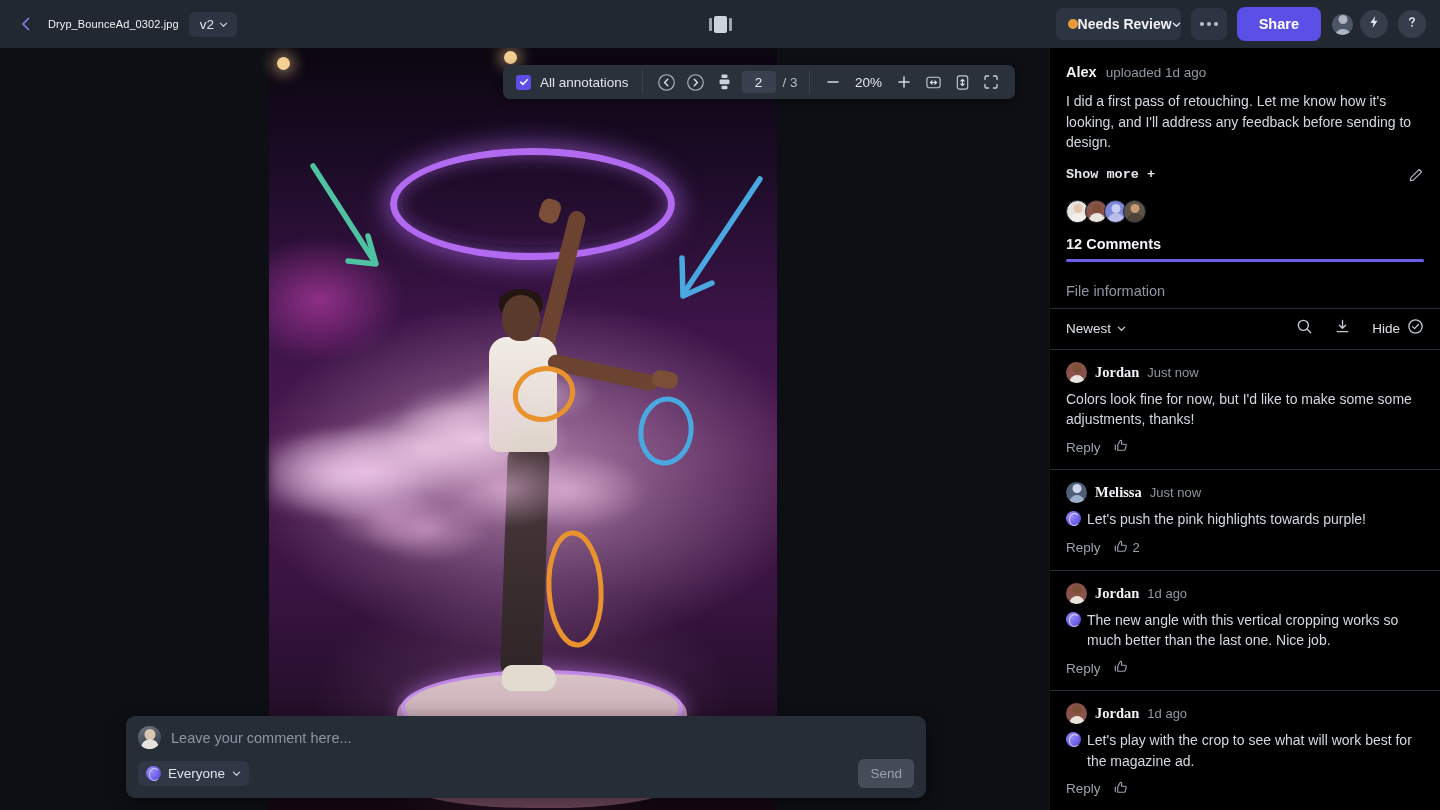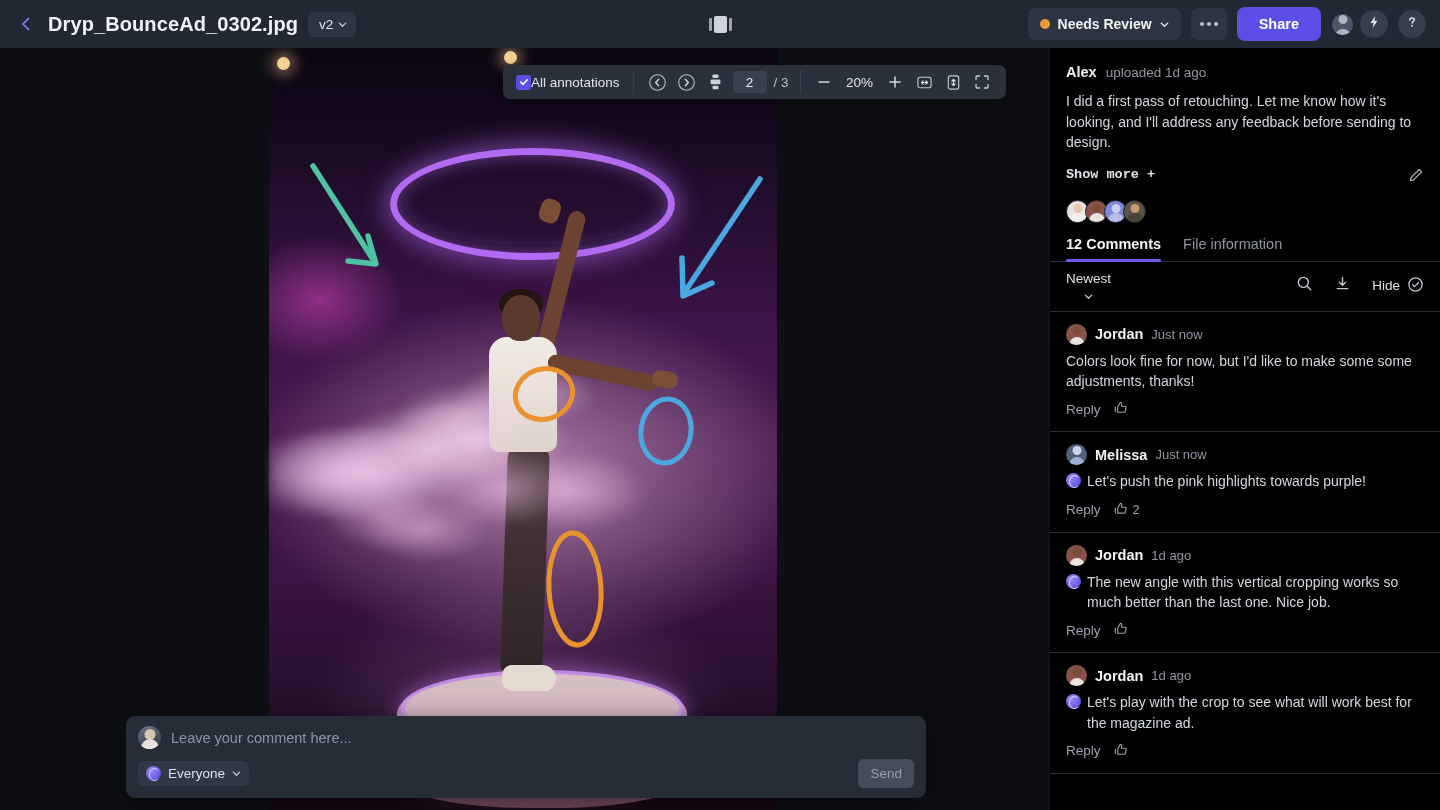--- a/index.html
+++ b/index.html
@@ -22,21 +22,21 @@
     position: relative; z-index: 40;
   }
   .hdr-left { display: flex; align-items: center; gap: 10px; }
   .back-btn {
     width: 24px; height: 24px;
     display: flex; align-items: center; justify-content: center;
     cursor: pointer; color: #8b7ef0;
   }
   .back-btn svg { display: block; }
   .file-title {
-    font-size: 20px; color: #f0f2f5; letter-spacing: .1px; white-space: nowrap; font-weight: bold;
+    font-size: 11px; color: #f0f2f5; letter-spacing: .1px; white-space: nowrap;
   }
   .version-chip {
     display: inline-flex; align-items: center; gap: 5px;
     background: #2d3542; border-radius: 6px;
     padding: 5px 9px 5px 11px;
     font-size: 13.5px; color: #dfe3ea; cursor: pointer;
   }
   .caret { width: 9px; height: 9px; flex: 0 0 9px; }
   .caret svg { display: block; }
 
@@ -44,23 +44,23 @@
     position: absolute; left: 0; right: 0; top: 0; height: 48px;
     display: flex; align-items: center; justify-content: center;
     pointer-events: none;
   }
   .compare-icon { display: flex; align-items: center; gap: 2px; pointer-events: auto; cursor: pointer; }
   .ci-bar { width: 3px; height: 13px; background: #9aa3b0; border-radius: 1px; }
   .ci-box { width: 13px; height: 17px; background: #cfd4dc; border-radius: 2px; }
 
   .hdr-right { margin-left: auto; display: flex; align-items: center; gap: 10px; }
   .status-chip {
-    display: inline-flex; align-items: center; gap: 8px;
+    display: inline-flex; align-items: center; gap: 0;
     background: #2d3542; border-radius: 7px;
-    padding: 8px 12px 8px 12px;
+    padding: 8px 0 8px 12px;
     font-size: 14px; font-weight: bold; color: #f0f2f5; cursor: pointer;
   }
   .status-dot { width: 10px; height: 10px; border-radius: 50%; background: #e89b3c; flex: 0 0 10px; }
   .more-btn {
     width: 36px; height: 32px; background: #2d3542; border-radius: 7px;
     display: flex; align-items: center; justify-content: center; gap: 3px; cursor: pointer;
   }
   .more-btn i { width: 4px; height: 4px; border-radius: 50%; background: #b9c0cb; display: block; }
   .share-btn {
     background: #5b4fe8; color: #fff; border: none; border-radius: 8px;
@@ -144,21 +144,21 @@
   .toolbar {
     position: absolute; left: 503px; top: 17px; height: 34px;
     display: flex; align-items: stretch;
     background: #2b313b; border-radius: 7px;
     font-size: 13.5px; color: #dfe3ea;
     z-index: 20; box-shadow: 0 2px 10px rgba(0,0,0,.4);
   }
   .tb-group { display: flex; align-items: center; gap: 0; padding: 0 9px; }
   .tb-sep { width: 1px; background: #3a424f; margin: 5px 0; }
   .tb-check {
-    display: flex; align-items: center; padding: 0 4px; cursor: pointer;
+    display: flex; align-items: center; gap: 9px; padding: 0 4px; cursor: pointer;
   }
   .checkbox {
     width: 15px; height: 15px; border-radius: 3px; background: #5b4fe8;
     display: flex; align-items: center; justify-content: center;
   }
   .checkbox svg { display: block; }
   .tb-btn {
     width: 29px; height: 34px; display: flex; align-items: center; justify-content: center;
     cursor: pointer; color: #c9cfd9;
   }
@@ -223,48 +223,48 @@
   .show-more { font-size: 13.5px; font-weight: bold; color: #e2e6ec; cursor: pointer; }
   .edit-icon { margin-left: auto; color: #aeb5c0; cursor: pointer; display: flex; }
   .avatar-row { display: flex; margin-top: 12px; }
   .av {
     width: 23px; height: 23px; border-radius: 50%; margin-right: -4px;
     border: 1.5px solid #1b2029; position: relative; overflow: hidden;
   }
   .av i { position:absolute; left:50%; top:3px; transform:translateX(-50%); width:9px; height:9px; border-radius:50%; }
   .av b { position:absolute; left:50%; bottom:-1px; transform:translateX(-50%); width:16px; height:10px; border-radius:8px 8px 0 0; }
 
-  .tabs { display: flex; gap: 22px; padding: 0 16px; margin-top: 13px; border-bottom: 1px solid #262d38; }
+  .tabs { display: flex; gap: 22px; padding: 0 16px; margin-top: 13px; border-bottom: 1px solid #262d38; flex-direction: column; }
   .tab {
     font-size: 14.5px; padding-bottom: 9px; cursor: pointer; color: #8e96a3; position: relative;
   }
   .tab.active { color: #f2f4f7; font-weight: bold; }
   .tab.active::after {
     content:""; position:absolute; left:0; right:0; bottom:-1px; height:3px;
     background:#6c5ce7; border-radius:2px;
   }
 
   .sortbar {
     display: flex; align-items: center; padding: 9px 16px 10px 16px;
     border-bottom: 1px solid #262d38;
   }
-  .sort-sel { display: inline-flex; align-items: center; gap: 6px; font-size: 13.5px; color: #dde1e8; cursor: pointer; flex-direction: column; }
+  .sort-sel { display: inline-flex; align-items: center; gap: 6px; font-size: 13.5px; color: #dde1e8; cursor: pointer; }
   .sortbar .sb-actions { margin-left: auto; display: flex; align-items: center; gap: 21px; }
   .icon-btn { color: #c3c9d3; cursor: pointer; display: flex; align-items: center; }
   .hide-btn { display: inline-flex; align-items: center; gap: 7px; font-size: 13.5px; color: #dde1e8; cursor: pointer; }
 
   .comments { flex: 1; overflow: hidden; }
   .comment {
     padding: 12px 16px 13px 16px; border-bottom: 1px solid #262d38;
   }
   .c-head { display: flex; align-items: center; gap: 8px; }
   .c-av { width: 21px; height: 21px; border-radius: 50%; flex: 0 0 21px; position: relative; overflow: hidden; }
   .c-av i { position:absolute; left:50%; top:2px; transform:translateX(-50%); width:9px; height:9px; border-radius:50%; }
   .c-av b { position:absolute; left:50%; bottom:-1px; transform:translateX(-50%); width:15px; height:9px; border-radius:8px 8px 0 0; }
-  .c-name { font-size: 14.5px; font-weight: bold; color: #f1f3f6; }
+  .c-name { font-size: 14.5px; font-weight: bold; color: #f1f3f6; font-family: Liberation Serif, serif; }
   .c-time { font-size: 13px; color: #8f97a3; }
   .c-text {
     font-size: 14px; line-height: 1.45; color: #d3d8e0; margin-top: 6px;
     display: flex; gap: 6px; align-items: flex-start;
   }
   .pin-icon {
     width: 15px; height: 15px; flex: 0 0 15px; margin-top: 2px; border-radius: 50%;
     background: radial-gradient(circle at 35% 32%, #9b8bff, #4b3fd0); position: relative;
   }
   .pin-icon::after {

